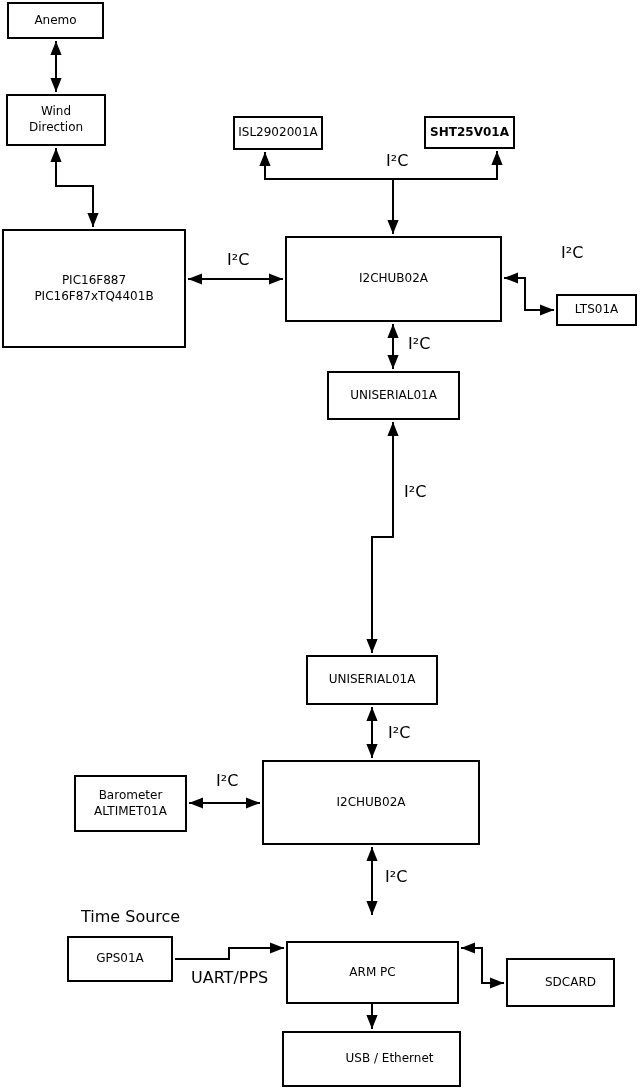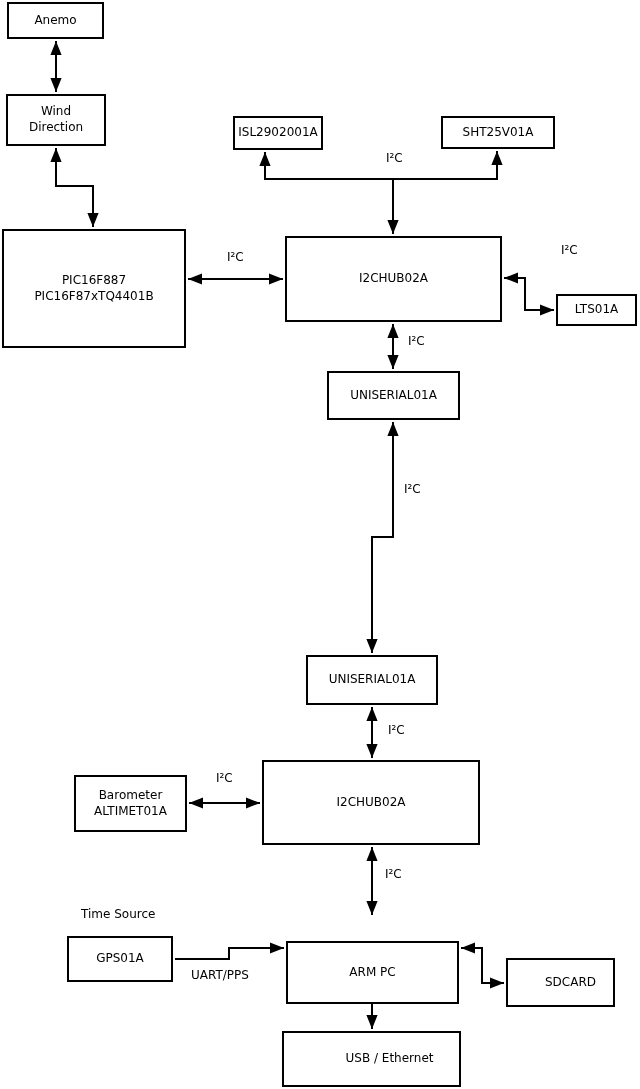--- a/index.html
+++ b/index.html
@@ -20,41 +20,41 @@
     flex-direction:column;
     align-items:center;
     justify-content:center;
     text-align:center;
     font-size:12px;
     line-height:1.3;
     z-index:2;
   }
   .edge-label{
     position:absolute;
-    font-size:12px;
+    font-size:16px;
     white-space:nowrap;
     z-index:3;
   }
   #wires{
     position:absolute;
     left:0;top:0;
     width:640px;height:1089px;
     z-index:1;
   }
   #wires polyline, #wires line{
     fill:none;
     stroke:#000000;
     stroke-width:2;
   }
   
   #box-anemo      {left:7px;   top:2px;    width:97px;  height:37px;}
   #box-wind       {left:6px;   top:94px;   width:100px; height:52px;}
   #box-pic        {left:2px;   top:229px;  width:184px; height:119px;}
   #box-isl        {left:233px; top:116px;  width:90px; height:34px;}
-  #box-sht        {left:441px; top:116px;  width:114px; height:33px;}
+  #box-sht        {left:424px; top:116px;  width:91px; height:33px;font-weight:bold;}
   #box-hub1       {left:285px; top:236px;  width:217px; height:86px;}
   #box-lts        {left:556px; top:294px;  width:81px;  height:32px;}
   #box-uniserial1 {left:327px; top:371px;  width:133px; height:49px;}
   #box-uniserial2 {left:306px; top:655px;  width:132px; height:50px;}
   #box-hub2       {left:262px; top:760px;  width:218px; height:85px;}
   #box-barometer  {left:74px;  top:775px;  width:113px; height:57px;}
   #box-gps        {left:67px;  top:936px;  width:106px; height:46px;}
   #box-armpc      {left:286px; top:917px;  width:173px; height:63px;margin-top:24px;}
   #box-sdcard     {left:506px; top:958px;  width:109px; height:49px;padding-left:20px;}
   #box-usb        {left:282px; top:1031px; width:179px; height:56px;padding-left:36px;}

